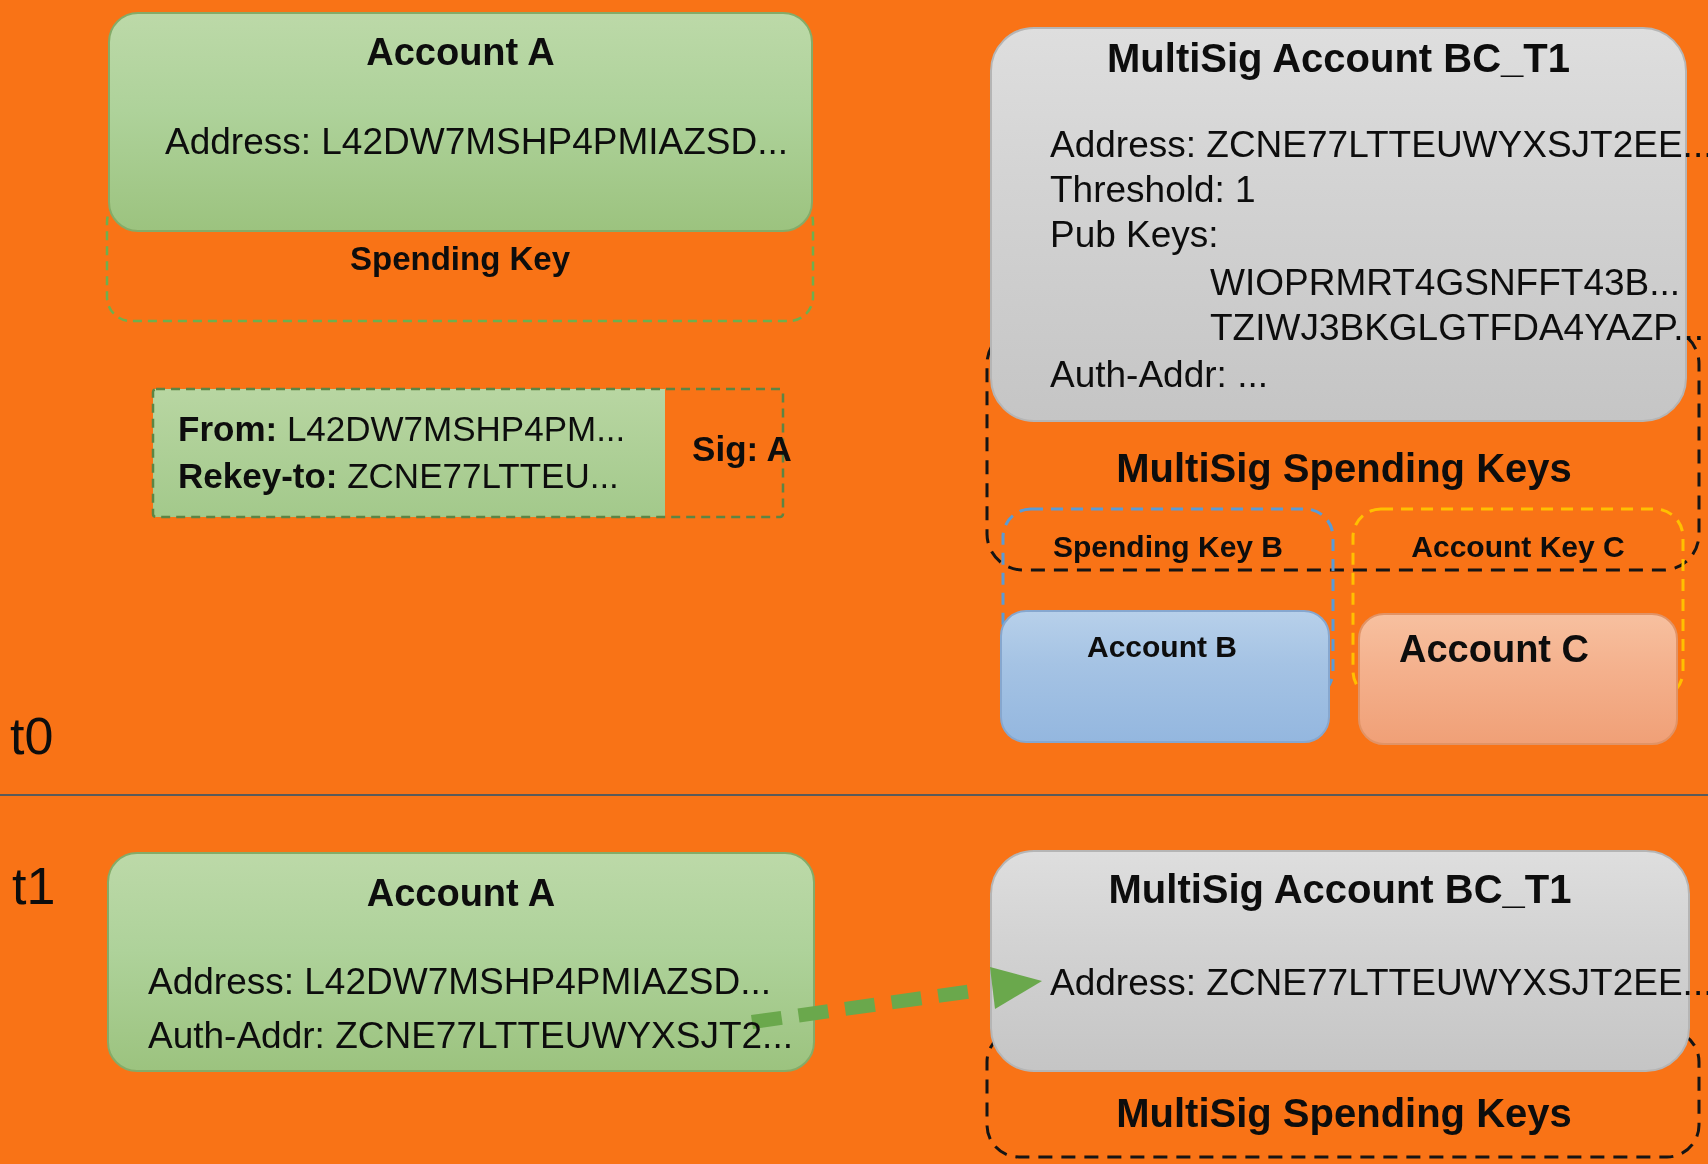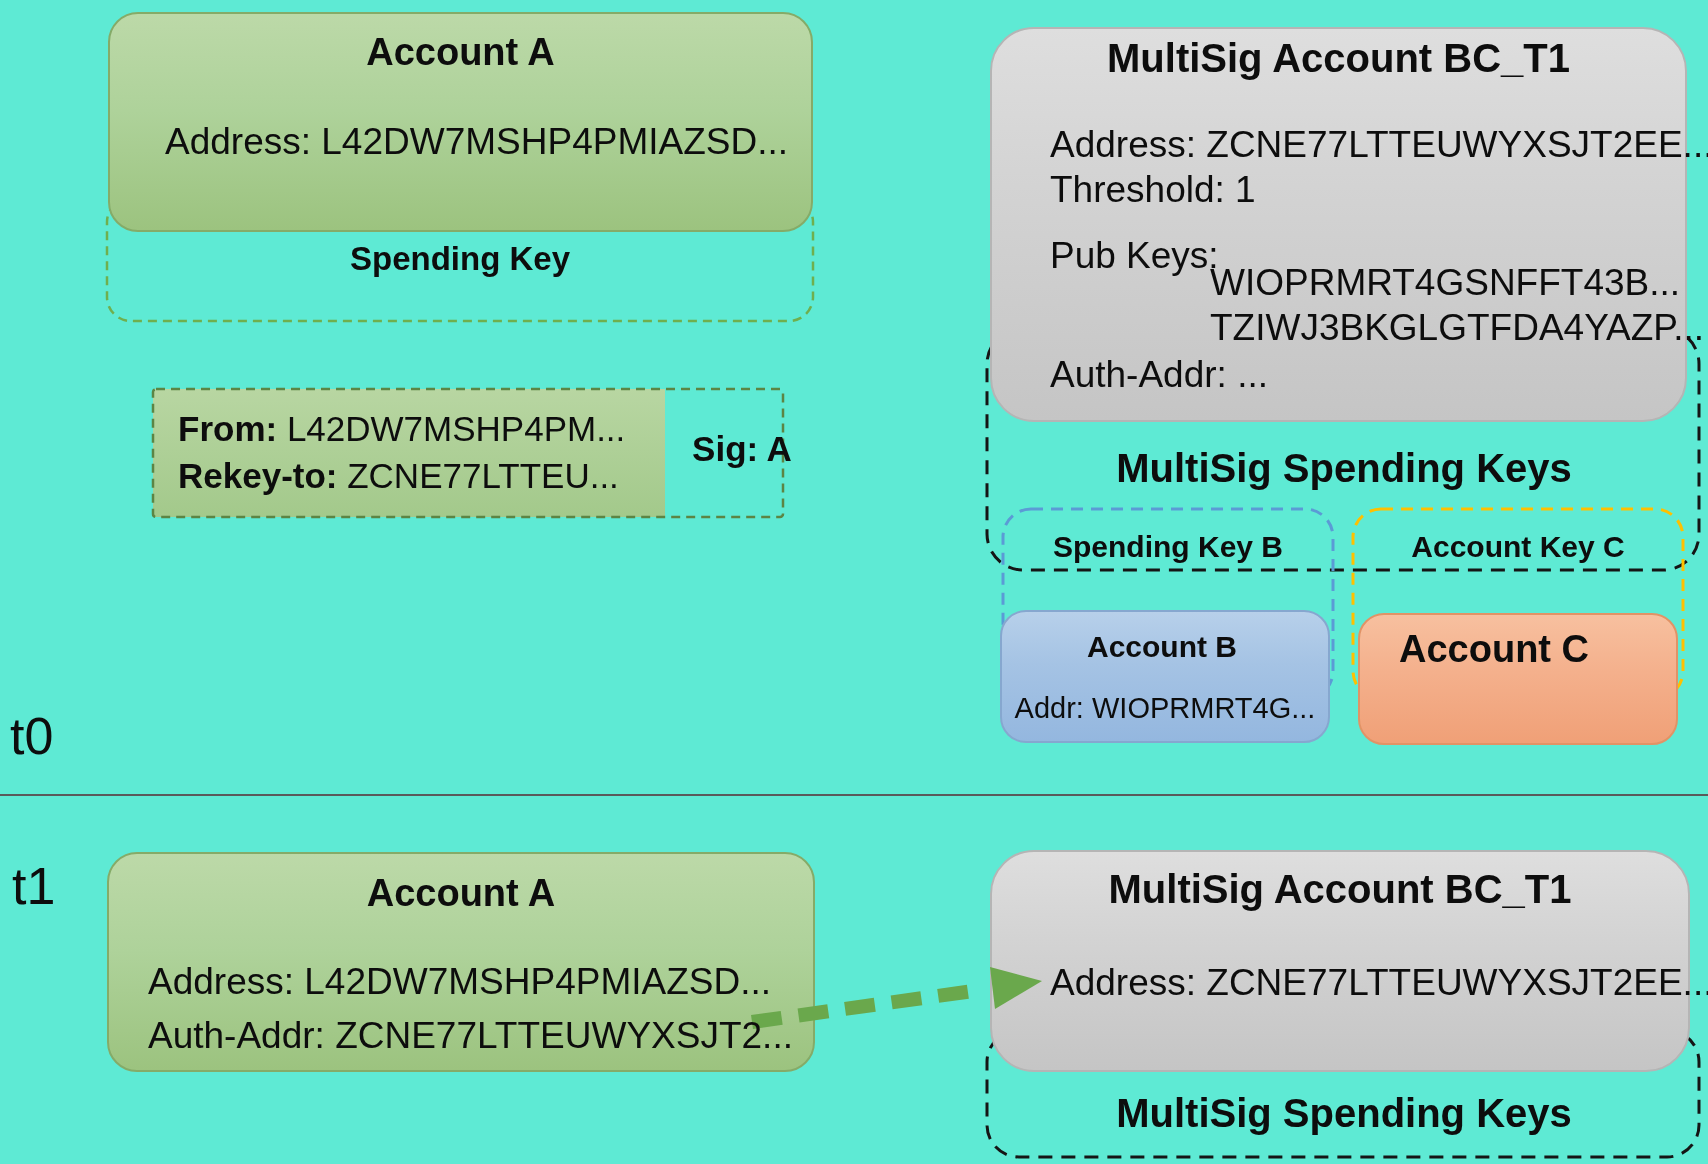--- a/index.html
+++ b/index.html
@@ -1,17 +1,17 @@
 <!DOCTYPE html>
 <html><head>
 <meta charset="utf-8">
 <style>
   html,body{margin:0;padding:0;background:#ffffff;}
   #canvas{
-    position:relative;width:1708px;height:1164px;overflow:hidden;background:#5eead4;
+    position:relative;width:1708px;height:1164px;overflow:hidden;background:#f97316;
     font-family:"Liberation Sans", sans-serif;color:#0d0d0d;
   }
   svg.layer{position:absolute;left:0;top:0;pointer-events:none;}
   .layer-back{z-index:1;}
   .box{position:absolute;z-index:2;box-sizing:border-box;}
   .layer-front{z-index:3;}
   .txt{position:absolute;z-index:4;line-height:46px;font-size:37px;white-space:nowrap;}
   .bold{font-weight:bold;}
   .center{text-align:center;}
   .green-box{
@@ -69,33 +69,32 @@
   </div>
   <div class="txt" style="left:178px;top:453px;font-size:35px;">
     <span class="bold">Rekey-to:</span><span>  ZCNE77LTTEU...</span>
   </div>
   <div class="txt bold center" style="left:665px;top:426px;width:118px;font-size:35px;margin-left:18px;">Sig: A</div>
 
   <div class="box gray-box" style="left:990px;top:27px;width:697px;height:395px;"></div>
   <div class="txt bold center" style="left:990px;top:35px;width:697px;font-size:40px;">MultiSig Account BC_T1</div>
   <div class="txt" style="left:1050px;top:122px;">Address: ZCNE77LTTEUWYXSJT2EE...</div>
   <div class="txt" style="left:1050px;top:167px;">Threshold: 1</div>
-  <div class="txt" style="left:1050px;top:212px;margin-top:21px;">Pub Keys:</div>
+  <div class="txt" style="left:1050px;top:212px;">Pub Keys:</div>
   <div class="txt" style="left:1210px;top:260px;">WIOPRMRT4GSNFFT43B...</div>
   <div class="txt" style="left:1210px;top:305px;">TZIWJ3BKGLGTFDA4YAZP...</div>
   <div class="txt" style="left:1050px;top:352px;">Auth-Addr: ...</div>
 
   <div class="txt bold center big" style="left:988px;top:443px;width:712px;">MultiSig Spending Keys</div>
 
   <div class="txt bold center mid" style="left:1003px;top:528px;width:330px;">Spending Key B</div>
   <div class="txt bold center mid" style="left:1353px;top:528px;width:330px;">Account Key C</div>
 
   <div class="box blue-box" style="left:1000px;top:610px;width:330px;height:133px;"></div>
   <div class="txt bold center" style="left:1000px;top:624px;width:324px;font-size:30px;">Account B</div>
-  <div class="txt center small" style="left:1000px;top:690px;width:330px;">Addr: WIOPRMRT4G...</div>
 
   <div class="box orange-box" style="left:1358px;top:613px;width:320px;height:132px;"></div>
   <div class="txt bold center" style="left:1358px;top:626px;width:272px;font-size:38px;">Account C</div>
 
   <div class="txt time-label" style="left:10px;top:708px;">t0</div>
   <div class="divider"></div>
 
   <div class="txt time-label" style="left:12px;top:858px;">t1</div>
 
   <div class="box green-box" style="left:107px;top:852px;width:708px;height:220px;"></div>

